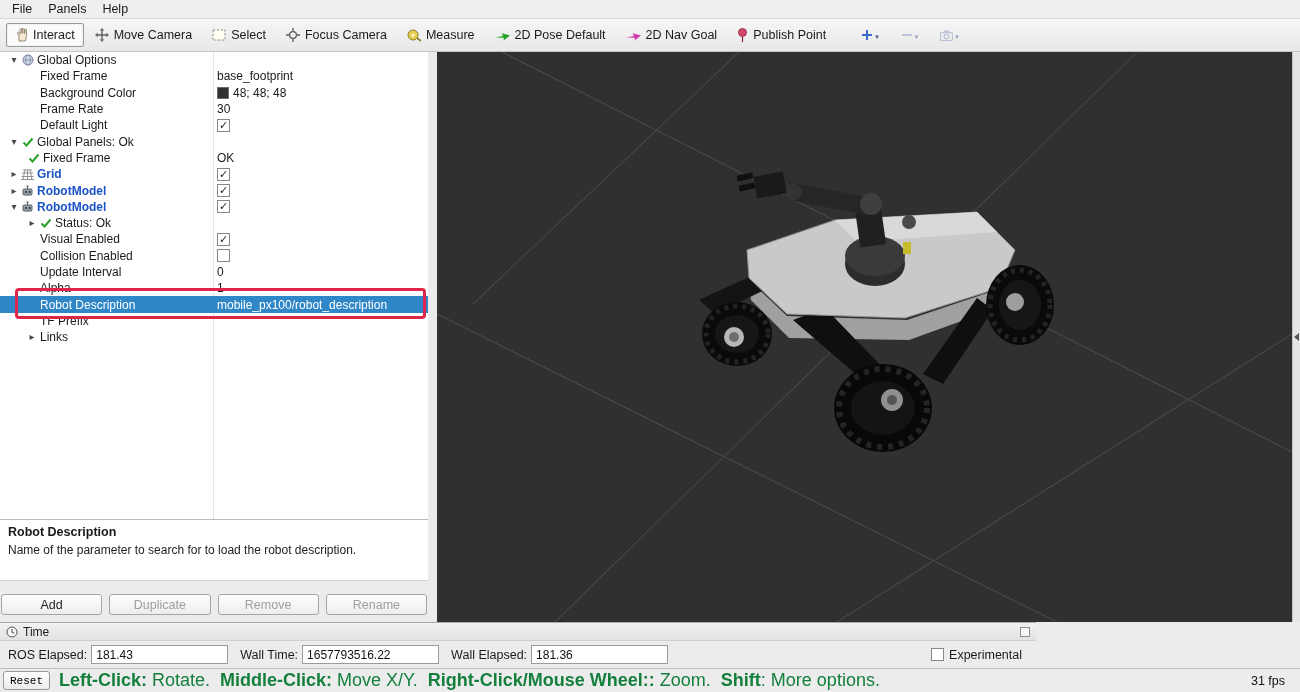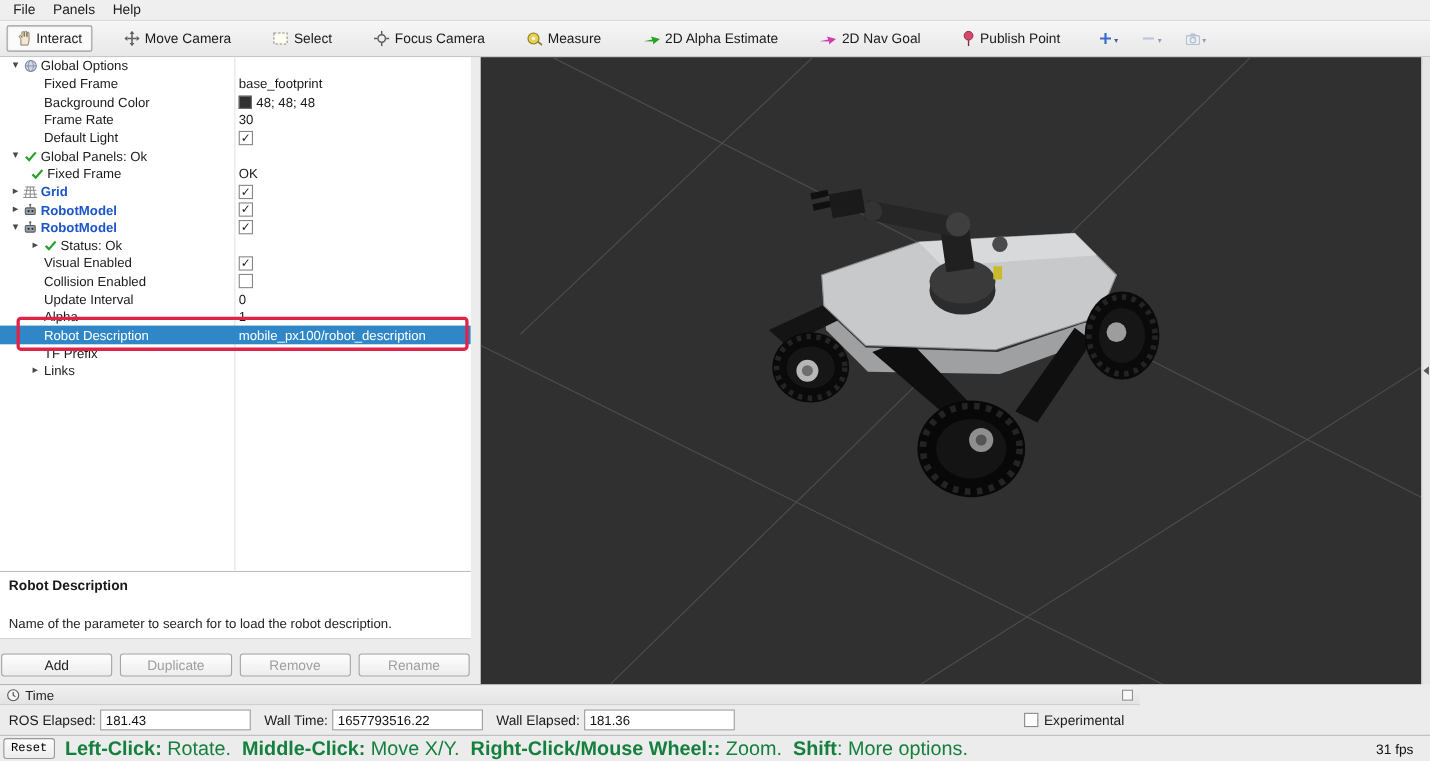--- a/index.html
+++ b/index.html
@@ -9,21 +9,21 @@
 
   
   .menubar{position:absolute;left:0;top:0;width:1300px;height:19px;background:#efefef;
     border-bottom:1px solid #d8d8d8;display:flex;padding-left:4px}
   .menu-item{padding:2px 8px;font-size:12.5px;cursor:default}
 
   
   .toolbar{position:absolute;left:0;top:19px;width:1300px;height:33px;
     background:linear-gradient(#f6f6f6,#e8e8e8);border-bottom:1px solid #c4c4c4;
     display:flex;align-items:center;padding:0 6px}
-  .tools{display:flex;align-items:flex-start;gap:20px}
+  .tools{display:flex;align-items:flex-start;gap:2px}
   .tool-btn{display:flex;align-items:center;gap:5px;padding:4px 8px;border:1px solid transparent;
     border-radius:2px;font-size:12.5px;white-space:nowrap;cursor:default}
   .tool-btn.active{background:#fbfbfb;border-color:#9b9b9b;box-shadow:inset 0 0 2px rgba(0,0,0,.12)}
   .tool-actions{display:flex;align-items:center;gap:14px;margin-left:22px}
   .tool-act{display:flex;align-items:flex-end;gap:2px;padding:3px 4px;cursor:default}
   .tool-act.disabled{opacity:.55}
   .caret{font-family:"DejaVu Sans",sans-serif;font-size:7px;color:#44598f;line-height:1}
   .ticon{display:inline-flex;align-items:center;justify-content:center}
 
   
@@ -48,21 +48,21 @@
   .cb{width:13px;height:13px;border:1px solid #878787;background:#fff;display:inline-flex;
     align-items:center;justify-content:center;font-family:"DejaVu Sans",sans-serif;
     font-size:11px;font-weight:bold;color:#222;line-height:1}
   .swatch{width:12px;height:12px;border:1px solid #6e6e6e;display:inline-block}
   .annotation{position:absolute;left:15px;top:236px;width:411px;height:31px;border:3px solid #e02448;
     border-radius:4px;z-index:5;pointer-events:none}
 
   .help-box{height:62px;background:#fff;border-top:1px solid #bcbcbc;border-bottom:1px solid #d6d6d6;
     padding:5px 8px;overflow:hidden}
   .help-title{font-weight:bold;font-size:12.5px}
-  .help-text{margin-top:21px;font-size:12px;color:#222}
+  .help-text{margin-top:4px;font-size:12px;color:#222}
   .gap13{height:13px}
   .btn-row{height:22px;display:flex;gap:7px;padding:0 1px}
   .pbtn{flex:1;height:21px;border:1px solid #a5a5a5;border-radius:3px;
     background:linear-gradient(#fefefe,#ededed);font-family:"Liberation Sans",sans-serif;
     font-size:12.5px;color:#1d1d1d;cursor:default}
   .pbtn:disabled{color:#9e9e9e}
 
   
   .viewport{position:absolute;left:437px;top:52px;width:855px;height:570px;background:#303030;overflow:hidden}
   .right-strip{position:absolute;left:1292px;top:52px;width:8px;height:570px;background:#e6e6e6;
@@ -144,21 +144,21 @@
             </svg>
           </span>
           <span class="tool-label">Measure</span>
         </div>
         <div class="tool-btn">
           <span class="ticon">
             <svg width="15" height="13" viewBox="0 0 15 13">
               <path d="M0 8.6 L8 7 L6.8 4.2 L15 6.4 L8.6 11.4 L8.8 8.8 Z" fill="#27a327"></path>
             </svg>
           </span>
-          <span class="tool-label">2D Alpha Estimate</span>
+          <span class="tool-label">2D Pose Default</span>
         </div>
         <div class="tool-btn">
           <span class="ticon">
             <svg width="15" height="13" viewBox="0 0 15 13">
               <path d="M0 8.6 L8 7 L6.8 4.2 L15 6.4 L8.6 11.4 L8.8 8.8 Z" fill="#d23bb0"></path>
             </svg>
           </span>
           <span class="tool-label">2D Nav Goal</span>
         </div>
         <div class="tool-btn">

